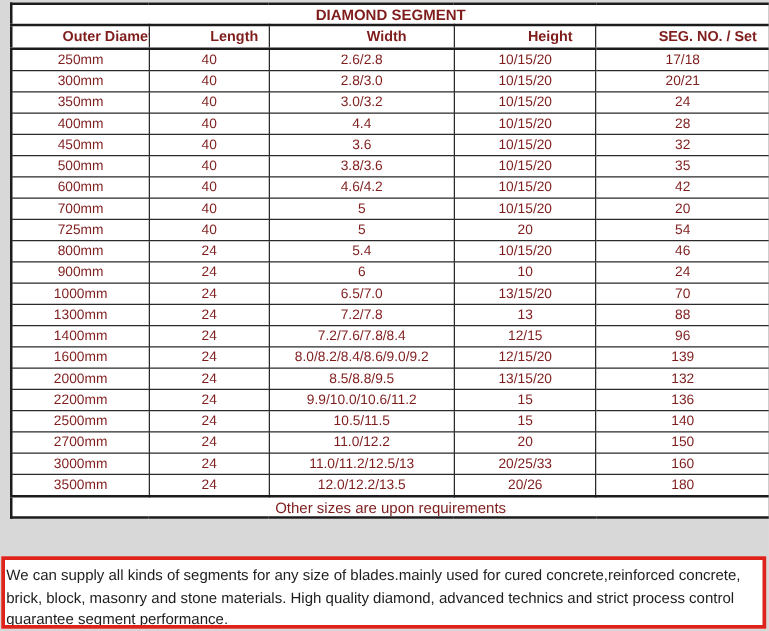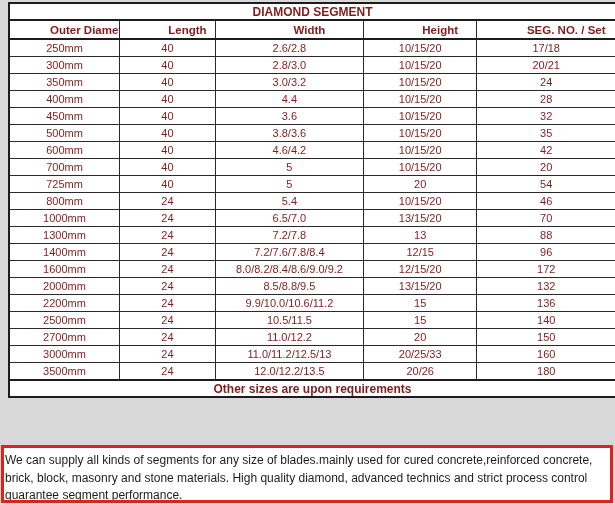--- a/index.html
+++ b/index.html
@@ -45,21 +45,21 @@
     padding-left:40px;
   }
   .spec-table tbody td {
     height:16px;
     line-height:16px;
     font-size:11px;
   }
   .footer-row td {
     height:15px;
     font-size:12px;
-    font-weight:bold;
+    font-weight:normal;
     border-top:2px solid #1c1c1c;
   }
   .note-box {
     position:absolute;
     left:1px; top:445px;
     width:612px; height:58px;
     box-sizing:border-box;
     background:#ffffff;
     border:3px solid #dd231b;
     overflow:hidden;
@@ -162,20 +162,27 @@
           <td>54</td>
         </tr>
         <tr>
           <td>800mm</td>
           <td>24</td>
           <td>5.4</td>
           <td>10/15/20</td>
           <td>46</td>
         </tr>
         <tr>
+          <td>900mm</td>
+          <td>24</td>
+          <td>6</td>
+          <td>10</td>
+          <td>24</td>
+        </tr>
+        <tr>
           <td>1000mm</td>
           <td>24</td>
           <td>6.5/7.0</td>
           <td>13/15/20</td>
           <td>70</td>
         </tr>
         <tr>
           <td>1300mm</td>
           <td>24</td>
           <td>7.2/7.8</td>
@@ -187,21 +194,21 @@
           <td>24</td>
           <td>7.2/7.6/7.8/8.4</td>
           <td>12/15</td>
           <td>96</td>
         </tr>
         <tr>
           <td>1600mm</td>
           <td>24</td>
           <td>8.0/8.2/8.4/8.6/9.0/9.2</td>
           <td>12/15/20</td>
-          <td>172</td>
+          <td>139</td>
         </tr>
         <tr>
           <td>2000mm</td>
           <td>24</td>
           <td>8.5/8.8/9.5</td>
           <td>13/15/20</td>
           <td>132</td>
         </tr>
         <tr>
           <td>2200mm</td>

